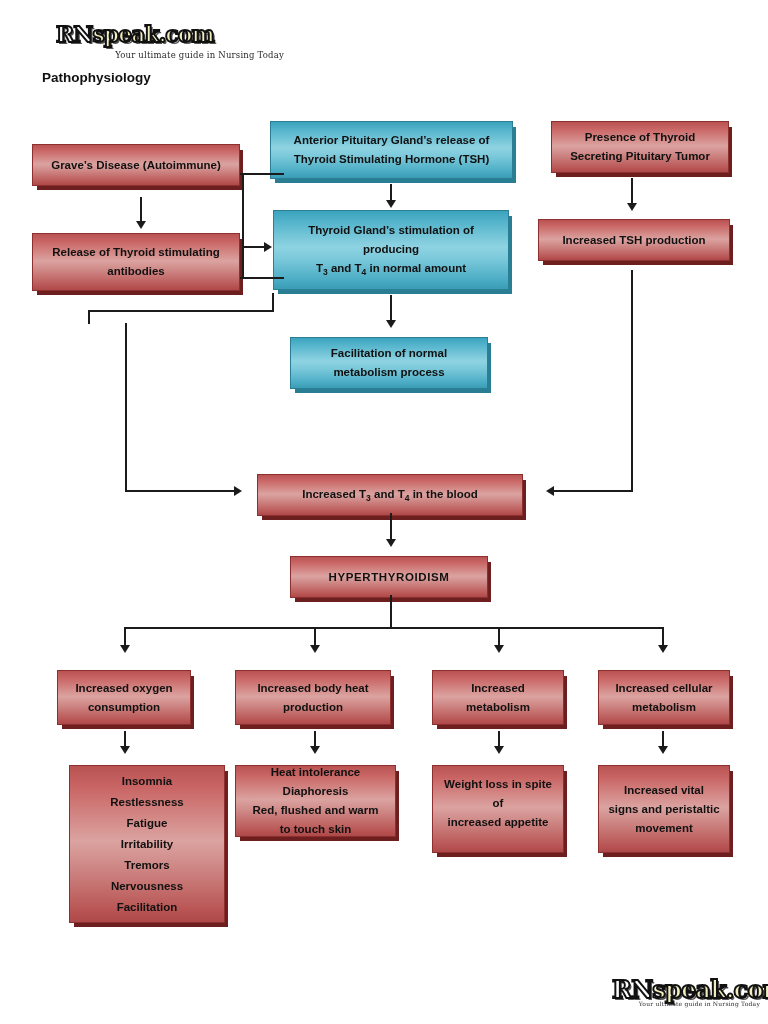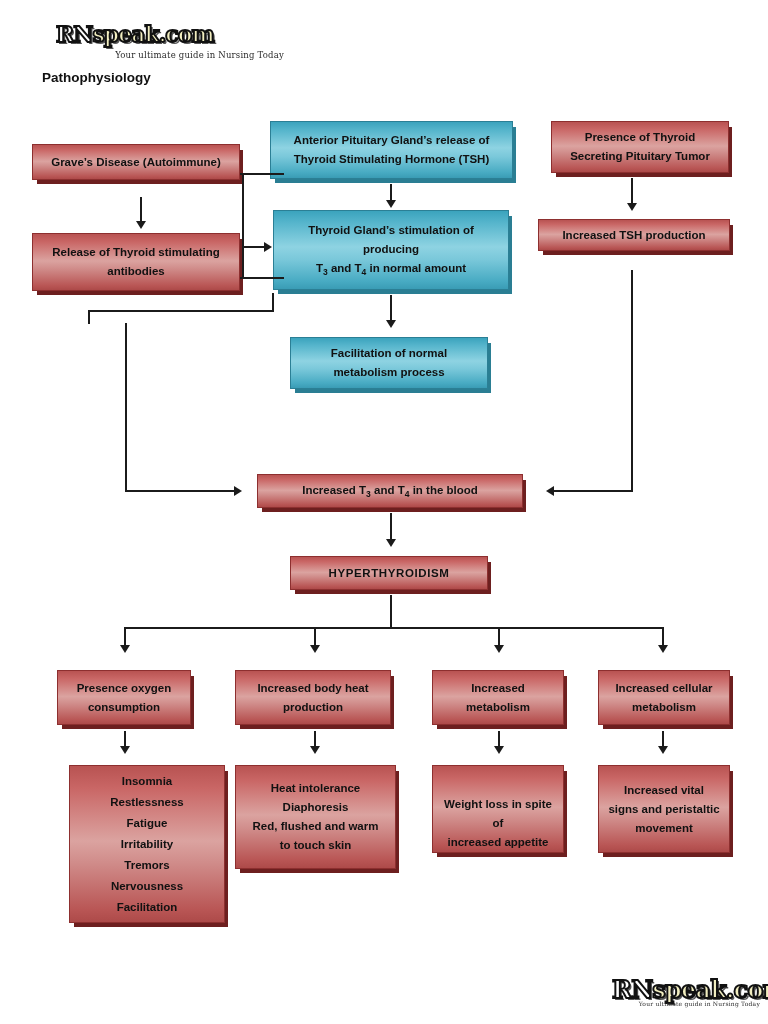--- a/index.html
+++ b/index.html
@@ -18,21 +18,21 @@
   #page-title{position:absolute;left:42px;top:70px;font-size:13.5px;font-weight:bold;color:#111;}
 
   
   #footer-logo{position:absolute;left:612px;top:976px;width:150px;height:42px;}
   #footer-logo .logo-main{font-size:24px;line-height:27px;letter-spacing:-0.8px;}
   #footer-logo .logo-tag{font-size:6px;margin-top:-3px;}
 
   
   .node{position:absolute;box-sizing:border-box;display:flex;align-items:center;
         justify-content:center;text-align:center;font-size:11.5px;font-weight:bold;
-        color:#111;line-height:19px;padding:0 6px;}
+        color:#111;line-height:19px;padding:20px 6px;}
   .node .label{width:100%;}
   .node.red{
     background:linear-gradient(to bottom,#b85352 0%,#c96665 14%,#dba3a0 48%,#d08c8a 62%,#b95655 92%,#ad4a49 100%);
     border:1px solid #8d2f2f;
     box-shadow:4px 5px 0 -1px #6d1f1f;
   }
   .node.blue{
     background:linear-gradient(to bottom,#3ba3bd 0%,#54b4cb 14%,#8ed3e2 46%,#7ac8da 62%,#48abc3 90%,#3a9cb5 100%);
     border:1px solid #2b7f95;
     box-shadow:4px 5px 0 -1px #2a7e93;
@@ -110,21 +110,21 @@
 <div class="node red" style="left:257px;top:474px;width:266px;height:34px;">
   <div class="label"><span>Increased T</span><sub>3</sub><span> and T</span><sub>4</sub><span> in the blood</span></div>
 </div>
 
 <div class="node red" style="left:290px;top:556px;width:198px;height:34px;letter-spacing:.6px;">
   <div class="label"><span>HYPERTHYROIDISM</span></div>
 </div>
 
 <div class="node red" style="left:57px;top:670px;width:134px;height:55px;">
   <div class="label">
-    <div>Presence oxygen</div>
+    <div>Increased oxygen</div>
     <div>consumption</div>
   </div>
 </div>
 
 <div class="node red" style="left:235px;top:670px;width:156px;height:55px;align-items:center;">
   <div class="label">
     <div>Increased body heat</div>
     <div>production</div>
   </div>
 </div>
@@ -148,21 +148,21 @@
     <div>Insomnia</div>
     <div>Restlessness</div>
     <div>Fatigue</div>
     <div>Irritability</div>
     <div>Tremors</div>
     <div>Nervousness</div>
     <div>Facilitation</div>
   </div>
 </div>
 
-<div class="node red" style="left:235px;top:765px;width:161px;height:104px;">
+<div class="node red" style="left:235px;top:765px;width:161px;height:72px;">
   <div class="label">
     <div>Heat intolerance</div>
     <div>Diaphoresis</div>
     <div>Red, flushed and warm</div>
     <div>to touch skin</div>
   </div>
 </div>
 
 <div class="node red" style="left:432px;top:765px;width:132px;height:88px;align-items:flex-end;">
   <div class="label">

